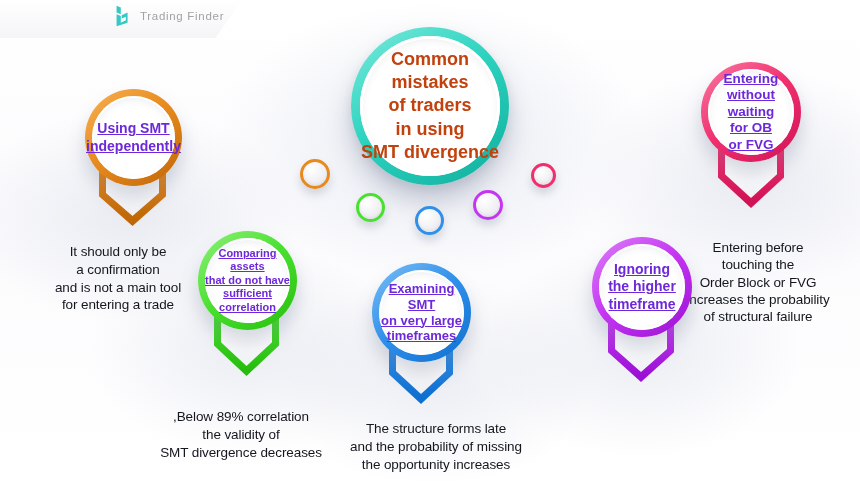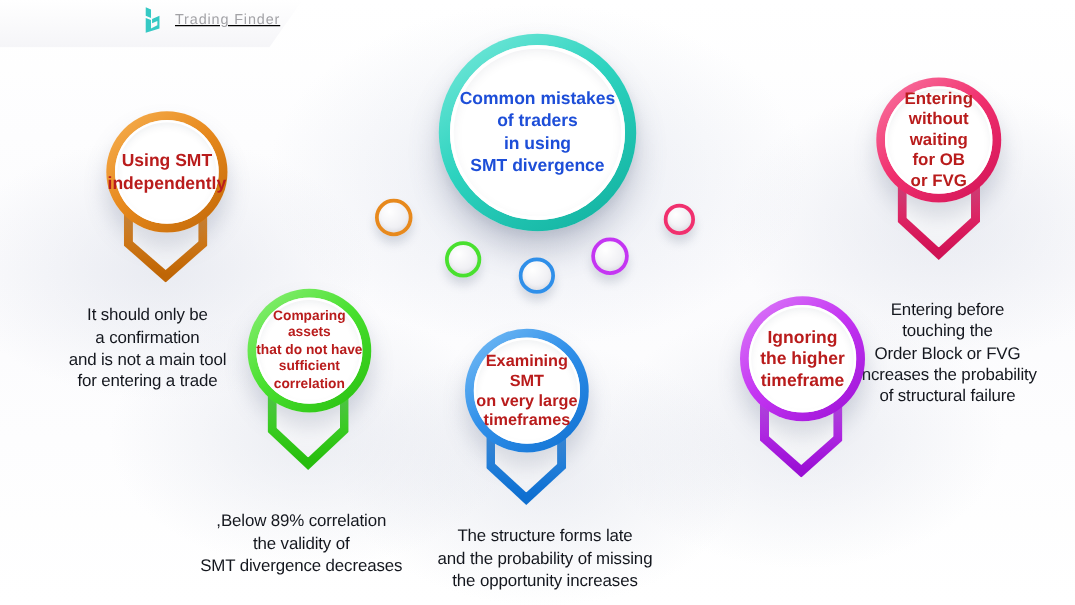--- a/index.html
+++ b/index.html
@@ -19,42 +19,42 @@
   }
 
   
   .brand-ribbon {
     position:absolute; left:0; top:0; width:242px; height:38px;
     background:linear-gradient(180deg,#ffffff 0%,#f5f5f8 100%);
     clip-path:polygon(0 0, 100% 0, 89% 100%, 0 100%);
     box-shadow:0 3px 6px rgba(120,128,150,0.10);
   }
   .brand {
-    position:absolute; left:112px; top:5px; display:flex; align-items:center; gap:7px;text-decoration:underline;
+    position:absolute; left:112px; top:5px; display:flex; align-items:center; gap:7px;
   }
   .brand-icon { width:21px; height:22px; display:block; }
   .brand-text {
     font-size:11.5px; color:#a2a2a6; letter-spacing:0.7px; font-weight:500;
   }
 
   
   .center-badge {
     position:absolute; left:351px; top:27px; width:158px; height:158px;
     border-radius:50%; padding:9px;
     background:linear-gradient(145deg, var(--c-light) 0%, var(--c) 45%, var(--c-dark) 100%);
     box-shadow:0 16px 24px rgba(92,104,134,0.30), 0 4px 8px rgba(92,104,134,0.12);
   }
   .center-inner {
     width:100%; height:100%; border-radius:50%;
     background:#ffffff;
     box-shadow:inset 0 0 0 3px rgba(255,255,255,0.95), inset 0 3px 10px rgba(25,40,70,0.10);
     display:flex; align-items:center; justify-content:center; text-align:center;
   }
   .center-title {
-    font-size:14px; font-weight:bold; color:#1d4ed8; line-height:1.28;
+    font-size:18px; font-weight:bold; color:#c2410c; line-height:1.28;
     white-space:pre-line;
   }
 
   
   .badge { position:absolute; }
   .pin-shield {
     position:absolute; z-index:1;
     clip-path:polygon(0 0, 100% 0, 100% 55%, 50% 100%, 0 55%);
     background:linear-gradient(180deg, var(--c) 15%, var(--c-dark) 90%);
     filter:drop-shadow(0 9px 8px rgba(92,104,134,0.28));
@@ -69,21 +69,21 @@
     border-radius:50%; padding:7px;
     background:linear-gradient(140deg, var(--c-light) 0%, var(--c) 48%, var(--c-dark) 100%);
     box-shadow:0 12px 18px rgba(92,104,134,0.26);
   }
   .pin-inner {
     width:100%; height:100%; border-radius:50%; background:#ffffff;
     box-shadow:inset 0 0 0 2px rgba(255,255,255,0.95), inset 0 3px 8px rgba(25,40,70,0.09);
     display:flex; align-items:center; justify-content:center; text-align:center;
   }
   .pin-label {
-    font-weight:bold; color:#b91c1c; line-height:1.22; white-space:pre-line;
+    font-weight:bold; color:#6d28d9; line-height:1.22; white-space:pre-line;text-decoration:underline;
   }
 
   #b0 { left:85px;  top:89px;  width:97px;  }
   #b0 .pin-shield { left:14px; top:71px; width:67px; height:66px; }
   #b0 .pin-label { font-size:14px; }
 
   #b1 { left:198px; top:231px; width:99px;  }
   #b1 .pin-shield { left:16px; top:77px; width:65px; height:68px; }
   #b1 .pin-label { font-size:11px; }
 

